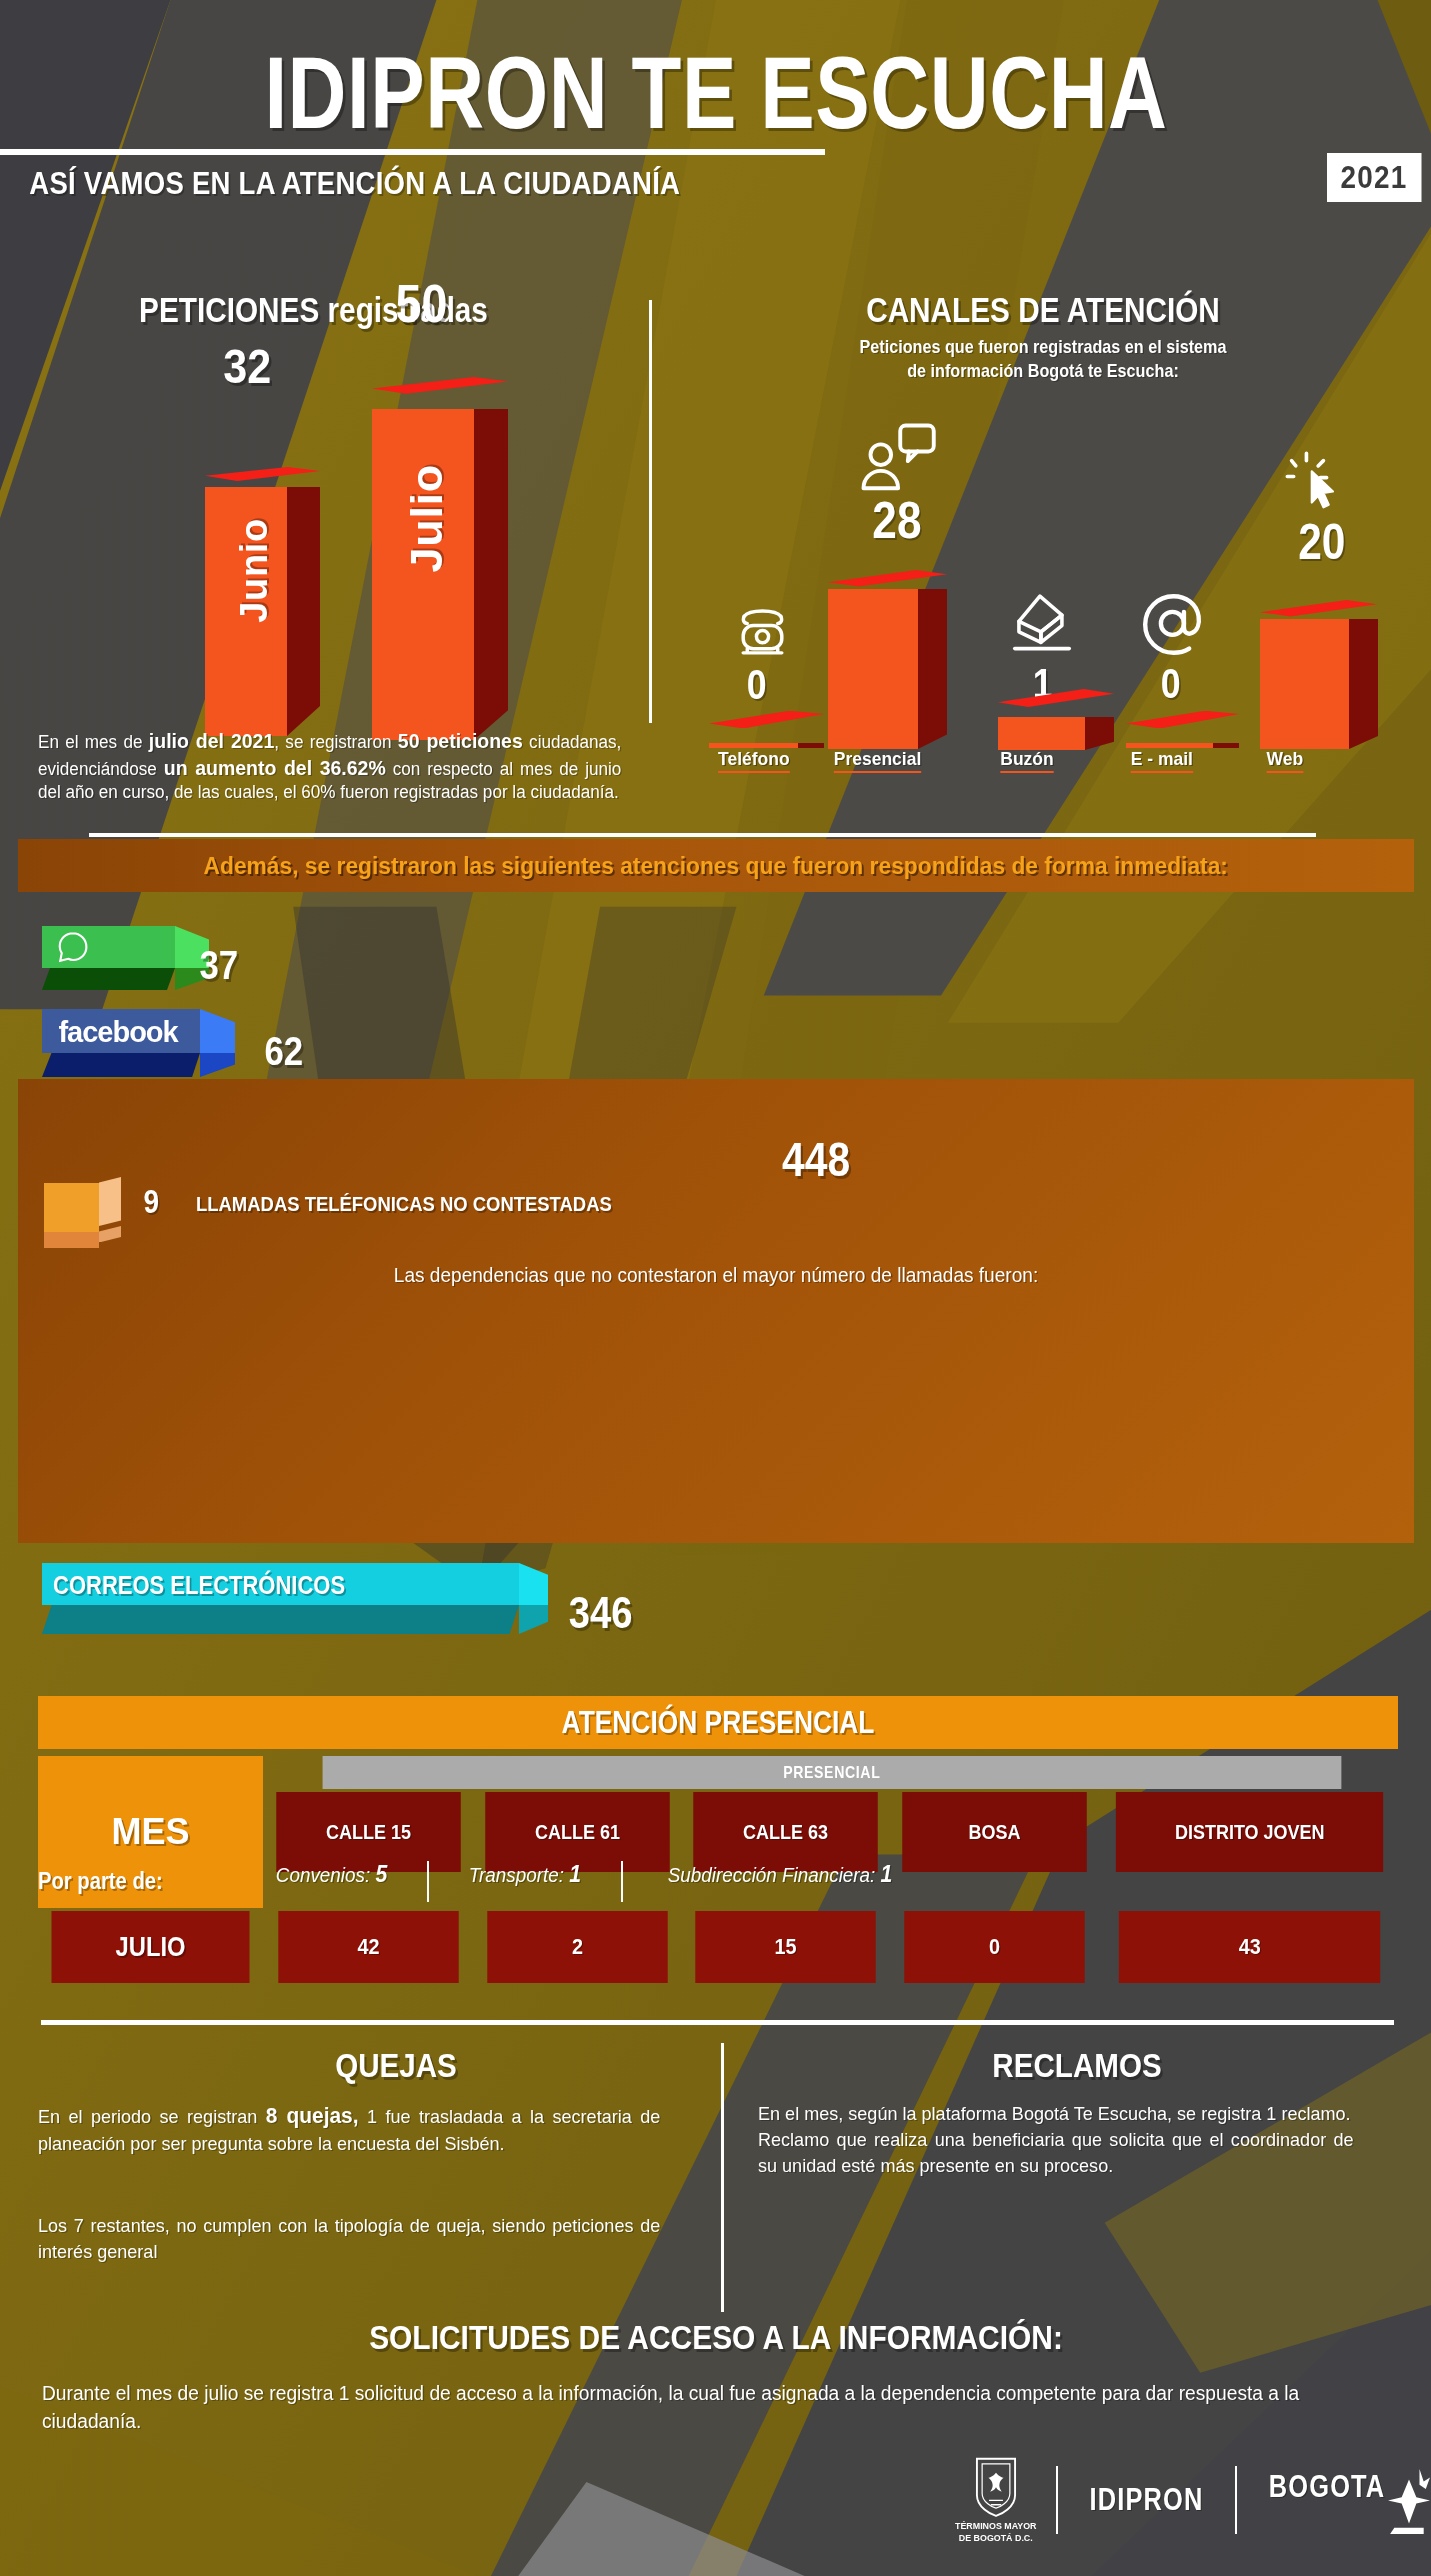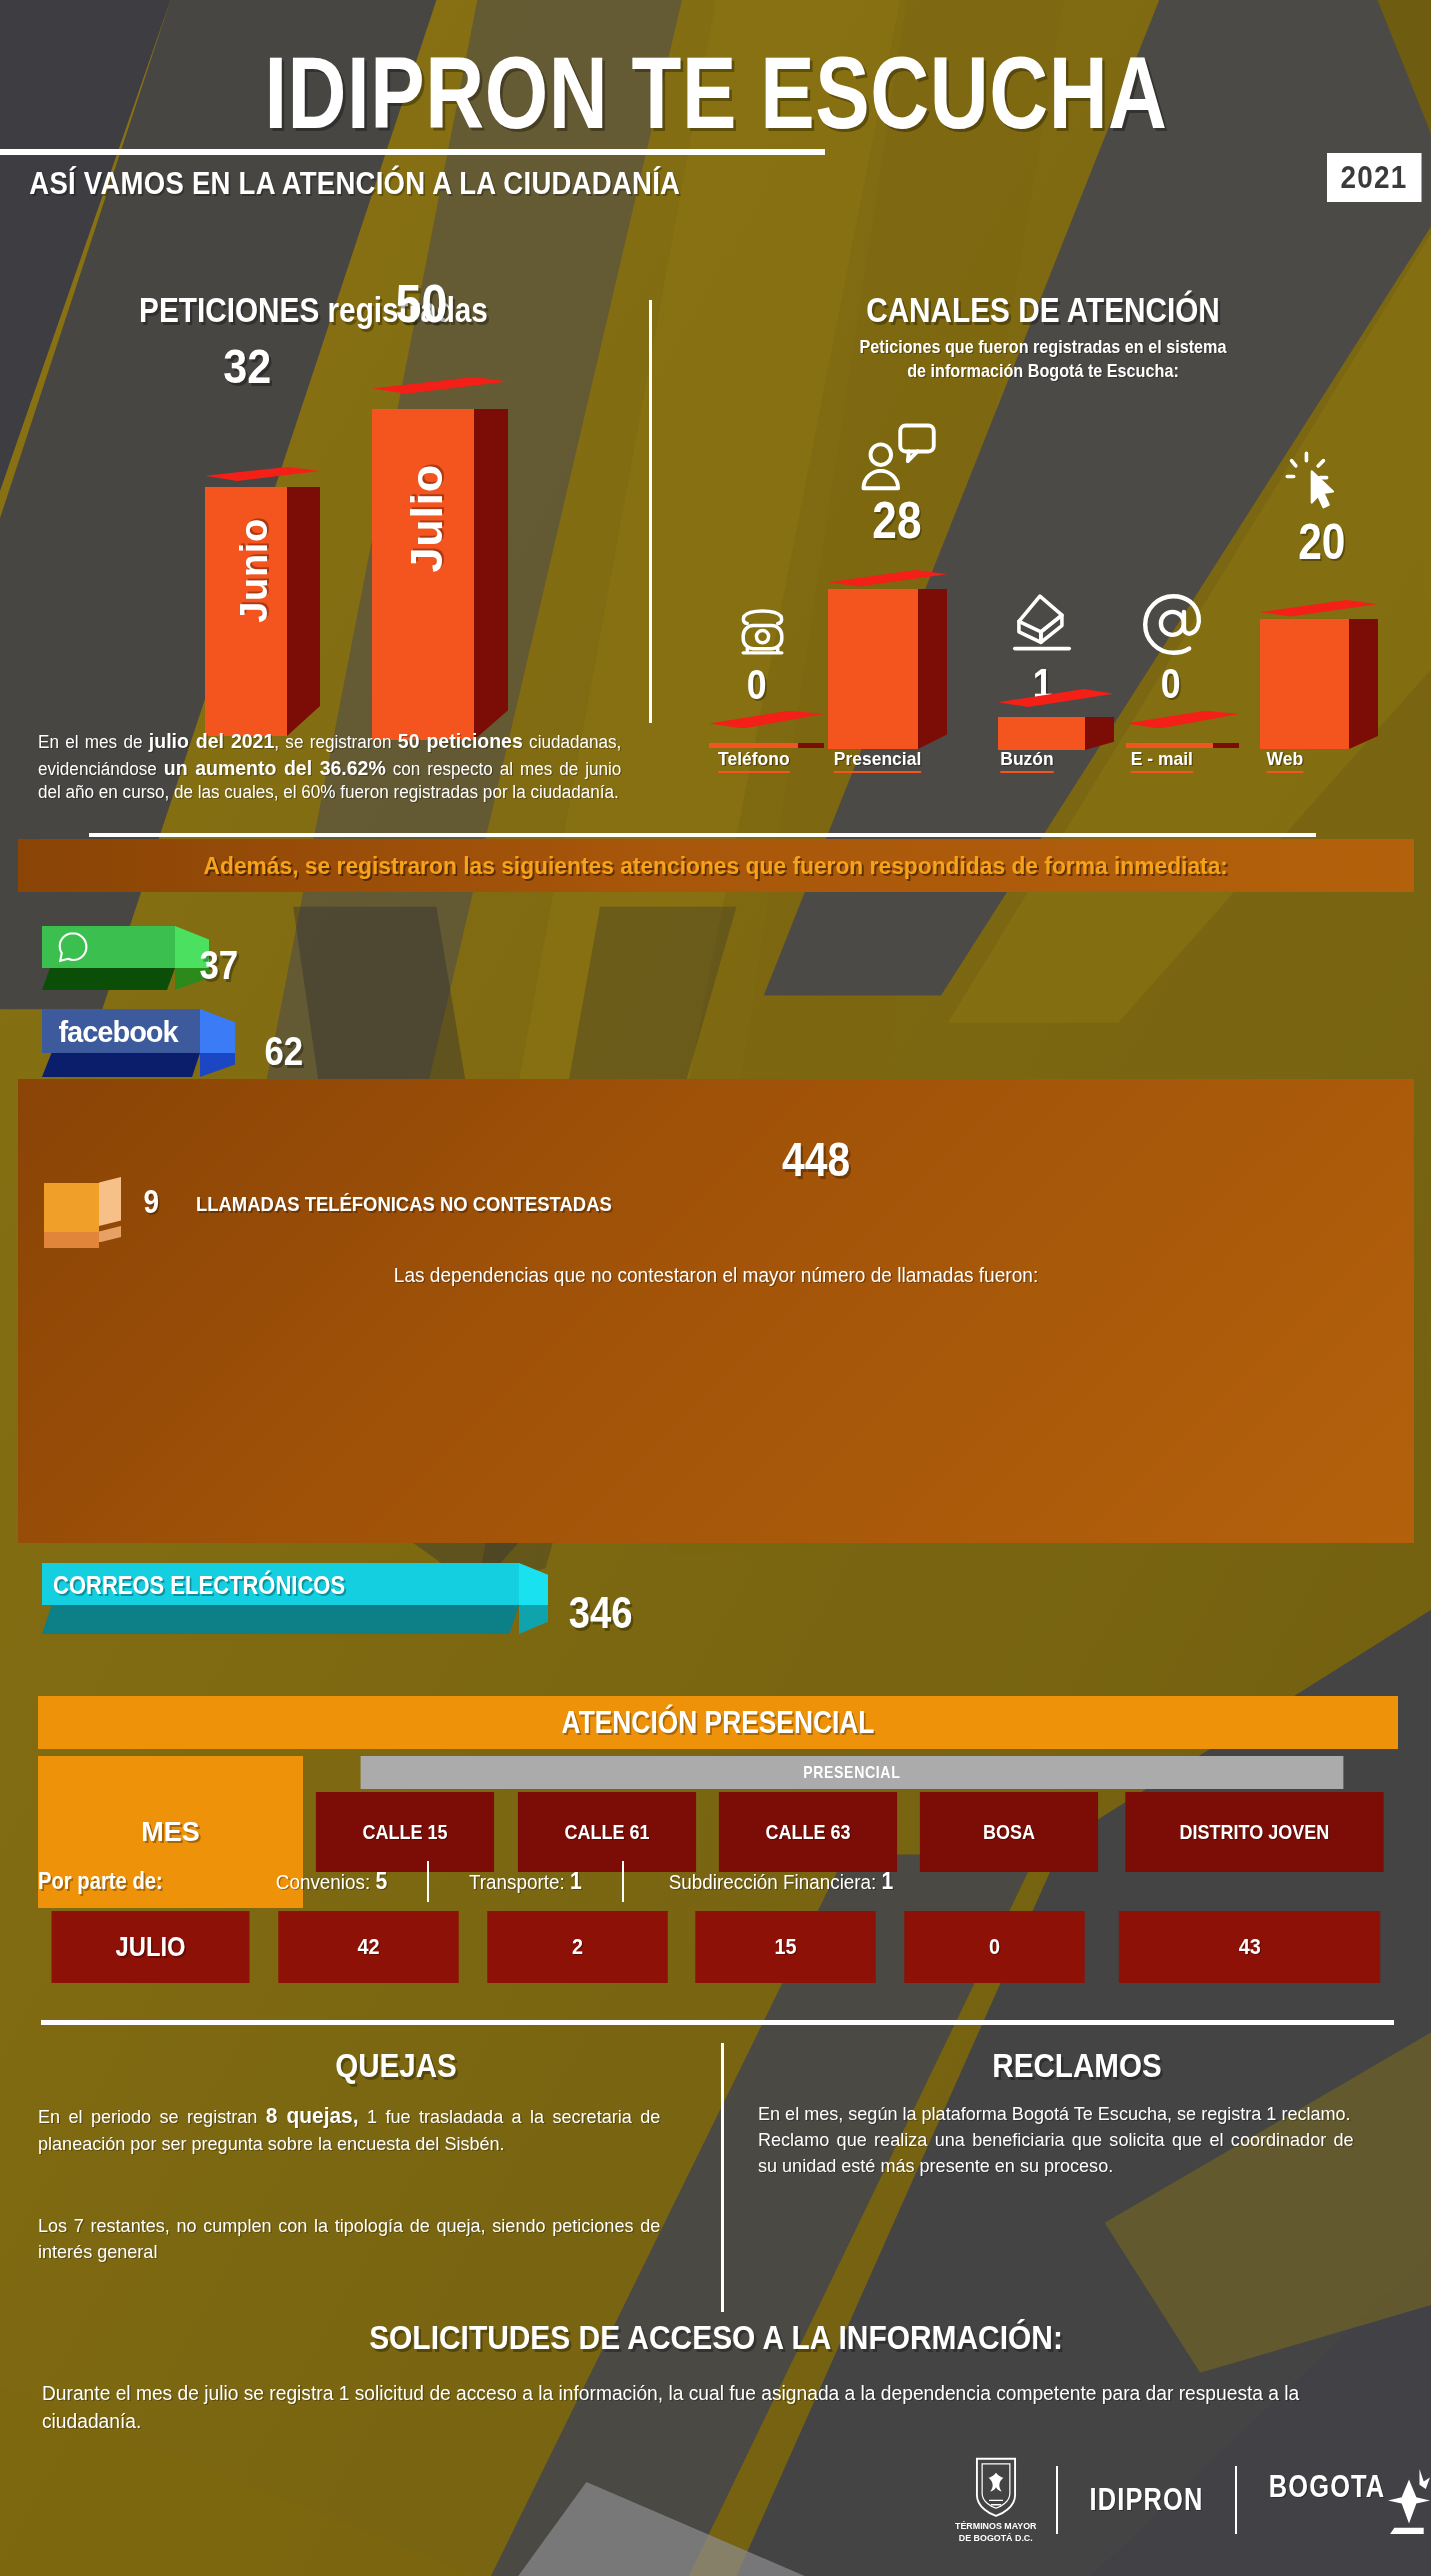--- a/index.html
+++ b/index.html
@@ -143,21 +143,21 @@
     left: 38px; top: 1696px; width: 1360px; height: 53px; background: #EE9209;
     display: flex; align-items: center; justify-content: center;
   }
   #ap-title .t {
     color: #fff; font-weight: bold; font-size: 31px; transform: scaleX(.85);
     text-shadow: 2px 2px 0 rgba(0,0,0,.3);
   }
   #ap-grid { left: 38px; top: 1756px; width: 1360px; }
   .ap-row { display: flex; gap: 3.4px; }
   .ap-mes {
-    width: 265px; background: #EE9209; color: #fff; font-weight: bold; font-size: 27px;
+    width: 225px; background: #EE9209; color: #fff; font-weight: bold; font-size: 36px;
     display: flex; align-items: center; justify-content: center;
     transform-origin: center; text-shadow: 2px 2px 0 rgba(0,0,0,.3);
   }
   .ap-right { flex: 1; }
   .ap-sup {
     height: 33px; background: #ABABAB; color: #fff; font-size: 15.7px; font-weight: bold;
     display: flex; align-items: center; justify-content: center; letter-spacing: 0.7px;
     transform: scaleX(.9);
   }
   .ap-heads { display: flex; gap: 3.4px; margin-top: 3.4px; }
@@ -188,21 +188,21 @@
   }
   #fuera-band .t {
     color: #7C0D06; font-weight: bold; font-size: 31px; transform: scaleX(.86);
     text-shadow: 2px 2px 0 rgba(0,0,0,.22);
   }
   #porparte { left: 38px; top: 1861px; width: 1360px; display: flex; align-items: center; }
   #porparte .lead {
     color: #fff; font-weight: bold; font-size: 23px; width: 198px; transform: scaleX(.88);
     transform-origin: left center; text-shadow: 2px 2px 0 rgba(0,0,0,.3);
   }
-  #porparte .items { display: flex; align-items: center; gap: 0; }
+  #porparte .items { display: flex; gap: 0; font-style: italic; }
   #porparte .it {
     color: #fff; font-size: 20.5px; padding: 0 35px; transform: scaleX(.92);
     text-shadow: 1.4px 1.4px 0 rgba(0,0,0,.3); white-space: nowrap;
   }
   #porparte .it b { font-weight: bold; font-size: 23px; }
   #porparte .sep { width: 2px; height: 41px; background: #fff; }
 
   
   #qr-rule { left: 41px; top: 2020px; width: 1353px; height: 4.8px; background: #fff; }
   #qr-vline { left: 721px; top: 2043px; width: 3.4px; height: 269px; background: #fff; }

